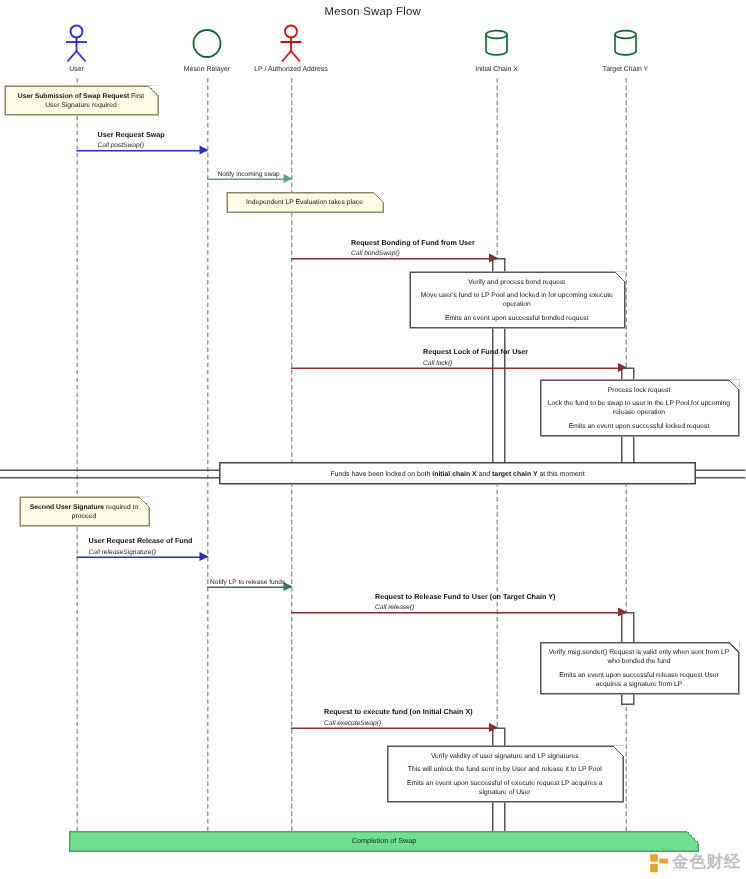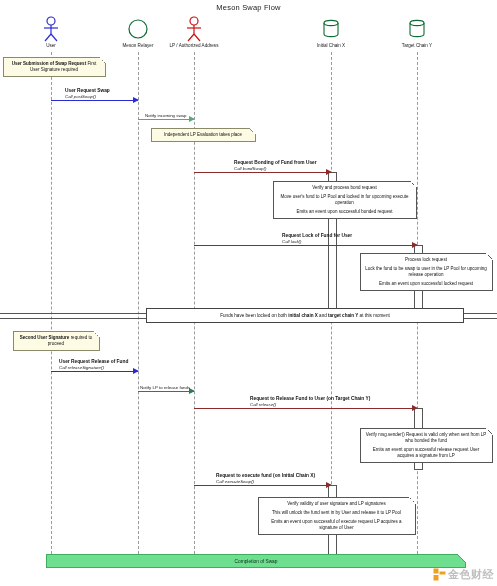--- a/index.html
+++ b/index.html
@@ -72,21 +72,21 @@
     position:absolute;background:#6ede8f;border:1px solid #3fae63;
     font-size:4.8px;color:#0c2f19;text-align:center;box-sizing:border-box;
     display:flex;align-items:center;justify-content:center;
   }
   .completion::after{
     content:"";position:absolute;right:-1px;top:-1px;width:8px;height:8px;
     background:linear-gradient(225deg,#ffffff 50%, #3fae63 50%, #3fae63 58%, #6ede8f 58%);
   }
 
   
-  .watermark{position:absolute;right:3px;bottom:4px;display:flex;align-items:flex-start;gap:2px;}
+  .watermark{position:absolute;right:3px;bottom:4px;display:flex;align-items:flex-end;gap:2px;}
   .wm-mark{width:13px;height:13px;position:relative;}
   .wm-text{font-size:11px;font-weight:bold;color:#bfbfbf;letter-spacing:.5px;
            font-family:"DejaVu Sans",sans-serif;}
 </style>
 </head>
 <body>
 
 <div id="canvas">
 
   <div class="diagram-title">Meson Swap Flow</div>

